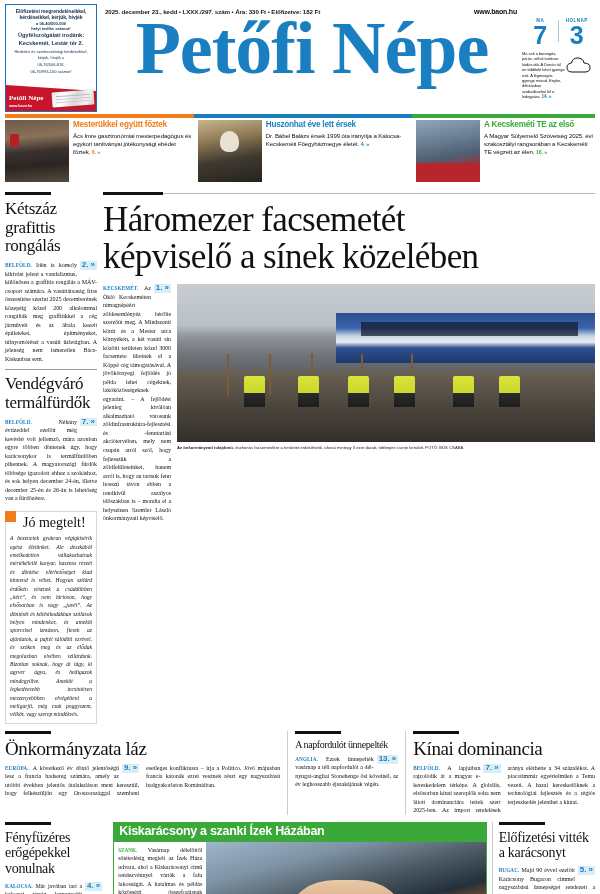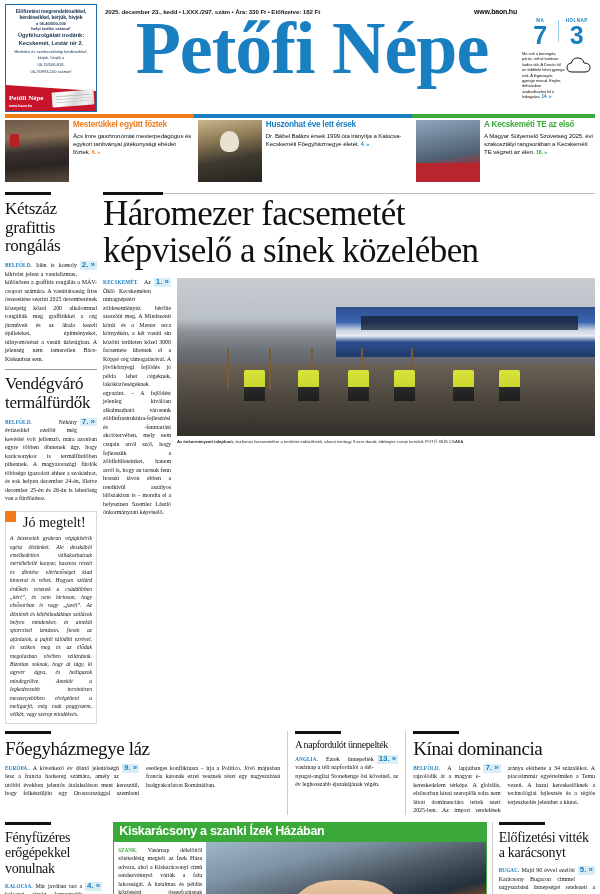--- a/index.html
+++ b/index.html
@@ -183,21 +183,21 @@
     font-family:"Liberation Serif", serif; font-style:italic;
     font-size:5.6px; line-height:1.5; text-align:justify; color:#141414; margin-top:4px;
   }
 
   
   .lead-rule { height:3px; background:#111; width:60px; }
   .lead-rule-line { height:1px; background:#bbb; margin-top:-2px; margin-left:60px; }
   .lead-hl {
     font-family:"Liberation Serif", serif;
     font-size: 35px; line-height: 1.06; color:#111; font-weight:400;
-    letter-spacing:-0.6px; margin-top: 1px;
+    letter-spacing:-0.6px; margin-top: 7px;
   }
 
   .lead-content { display:flex; margin-top: 9px; }
   .lead-col { width: 74px; flex:none; padding-right:6px; }
   .lead-photo {
     flex:1; position:relative; height: 158px; overflow:hidden;
   }
   .ph-train {
     position:absolute; inset:0;
     background:
@@ -443,21 +443,21 @@
           </div>
         </div>
       </div>
     </div>
   </div>
 
   <div class="row2">
 
     <div class="r2-a">
       <div class="rule-top"></div>
-      <div class="r2-hl">Főegyházmegye láz</div>
+      <div class="r2-hl">Önkormányzata láz</div>
       <div class="two-col body-txt">
         <span class="pgref">9. »</span>
         <span class="kicker">EURÓPA..</span>
         <span>A következő év döntő jelentőségű lesz a francia hadsereg számára, amely az utóbbi években jelentős átalakuláson ment keresztül, hogy felkészüljön egy Oroszországgal szembeni esetleges konfliktusra – írja a Politico. Jövő májusban francia katonák ezrei vesznek részt egy nagyszabású hadgyakorlaton Romániában.</span>
       </div>
     </div>
 
     <div class="r2-b">
       <div class="rule-top"></div>
       <div class="r2-hl small">A napfordulót ünnepelték</div>

